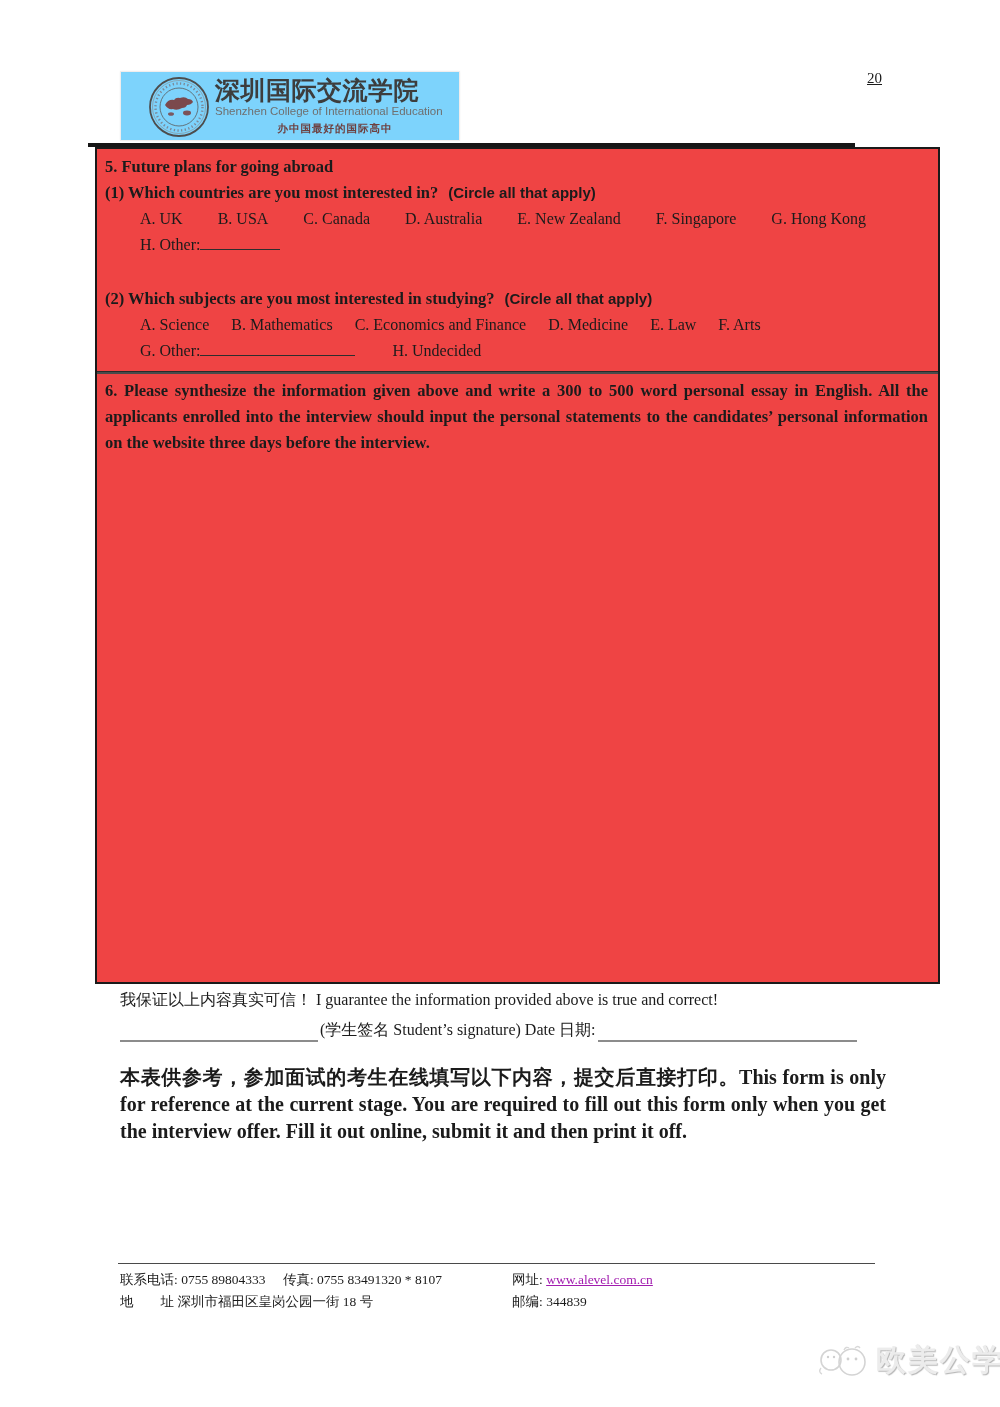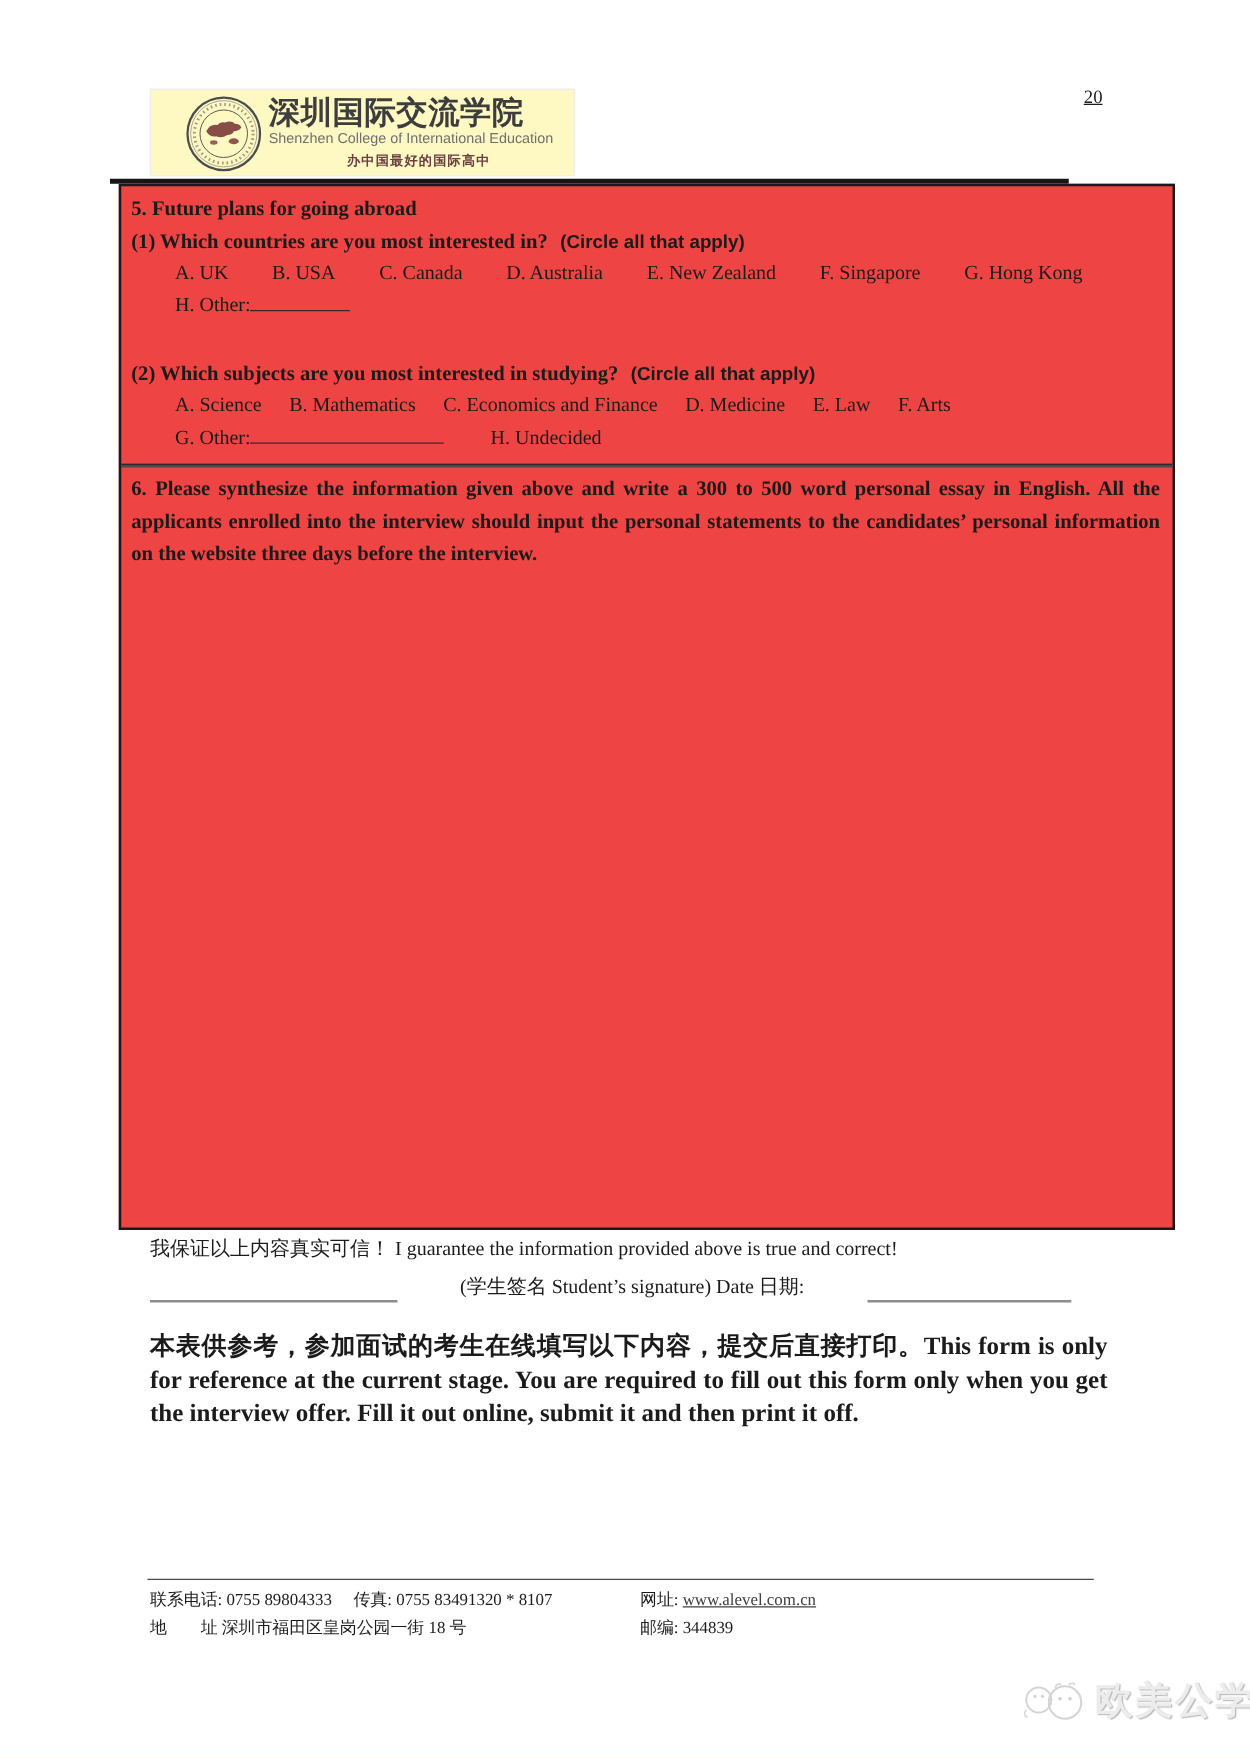--- a/index.html
+++ b/index.html
@@ -10,21 +10,21 @@
     color:#1b1b1b; font-size:16px;
   }
 
   
   .page-number {
     position:absolute; left:864px; top:70px;
     font-size:15px; text-decoration:underline; padding:0 3px;
   }
   .logo-card {
     position:absolute; left:120px; top:71px; width:340px; height:70px;
-    background:#fef9c3; border:1px solid #f0eded; box-shadow:0 0 2px rgba(0,0,0,0.05);
+    background:#7dd3fc; border:1px solid #f0eded; box-shadow:0 0 2px rgba(0,0,0,0.05);
   }
   .seal { position:absolute; left:26px; top:3px; }
   .logo-text { position:absolute; left:94px; top:4px; width:240px; text-align:left; }
   .school-zh {
     font-family:"Liberation Sans","DejaVu Sans",sans-serif;
     font-weight:bold; font-size:25px; line-height:28px; color:#3d3d3d;
     letter-spacing:0.5px; white-space:nowrap;
   }
   .school-en {
     font-family:"Liberation Sans","DejaVu Sans",sans-serif;
@@ -68,21 +68,21 @@
   }
   .essay-text {
     font-size:16.5px; font-weight:bold; line-height:26px;
     text-align:justify; margin-top:3px;
   }
   .essay-space { height:515px; }
 
   
   .sig { position:absolute; left:120px; top:988px; width:737px; font-size:16px; }
   .sig-line1 { line-height:24px; }
-  .sig-line2 { display:flex; align-items:flex-end; margin-top:6px;gap:48px; }
+  .sig-line2 { display:flex; align-items:flex-end; margin-top:6px; }
   .sig-blank {
     display:inline-block; border-bottom:2px solid #8c8c8c; height:18px;
   }
   .sig-blank.b1 { width:198px; }
   .sig-blank.b2 { flex:1; }
   .sig-label { padding:0 2px; line-height:24px; white-space:nowrap; }
 
   
   .note {
     position:absolute; left:120px; top:1064px; width:766px;
@@ -90,21 +90,21 @@
   }
 
   
   .footer-rule {
     position:absolute; left:118px; top:1263px; width:757px; height:1px; background:#4a4a4a;
   }
   .footer { position:absolute; left:120px; top:1269px; width:760px; font-size:13.5px; }
   .f-row { position:relative; height:22px; line-height:22px; white-space:nowrap; }
   .f-right { position:absolute; left:392px; top:0; }
   .f-gap { display:inline-block; width:14px; }
-  .f-link { text-decoration:underline; color:#404040; }
+  .f-link { text-decoration:underline; color:#a21caf; }
 
   
   .watermark {
     position:absolute; left:816px; top:1338px;
     display:flex; align-items:center; gap:4px;
   }
   .wm-text {
     font-family:"Liberation Sans","DejaVu Sans",sans-serif;
     font-weight:bold; font-size:30px; letter-spacing:2px;
     color:#ececec;

